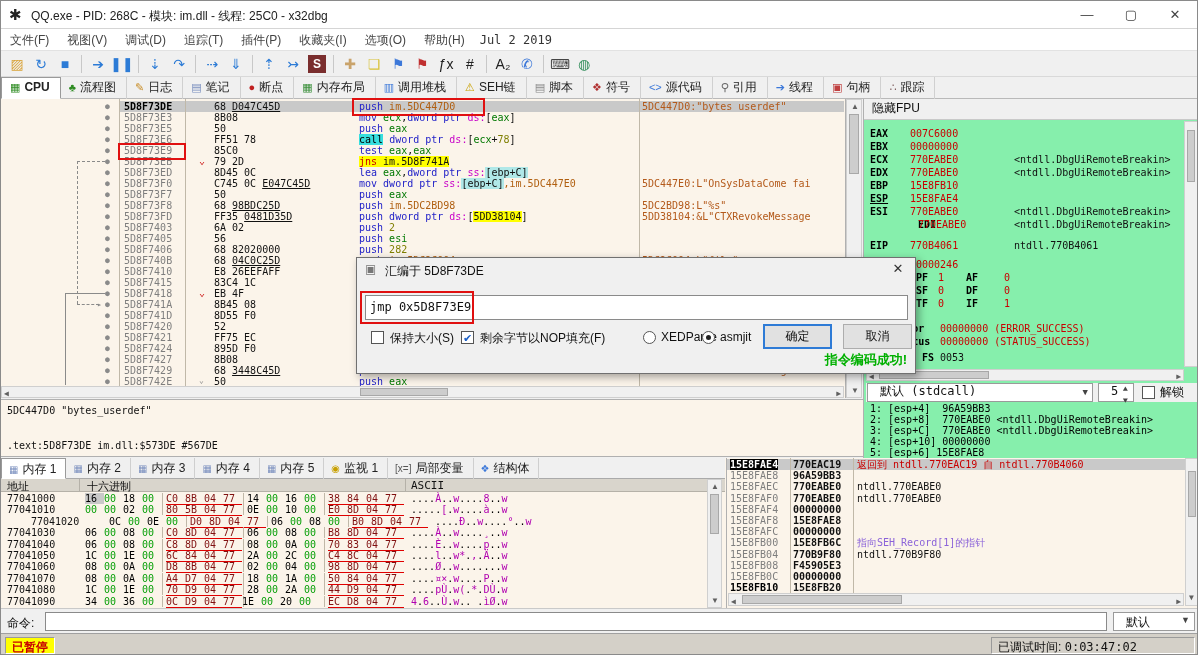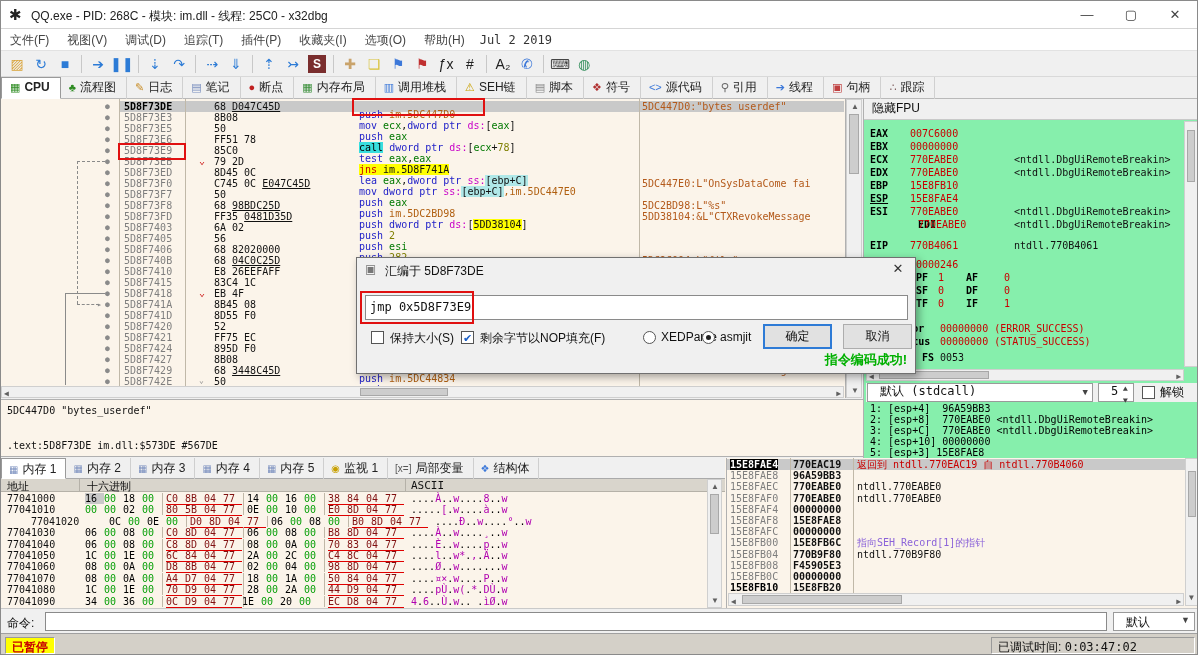--- a/index.html
+++ b/index.html
@@ -27,21 +27,21 @@
   .tab .tico{margin-right:4px;font-size:11px}
   
   #disasm{position:absolute;left:0;top:98px;width:845px;height:299px;background:#fbf4ea;border-right:1px solid #b0b0b0;overflow:hidden;font-family:"DejaVu Sans Mono",monospace;font-size:10px;line-height:11px}
   .drow{position:absolute;left:0;width:845px;height:11px}
   .selbg{position:absolute;left:119px;right:2px;top:0;height:11px;background:#c9c9c9}
   .c-dot{position:absolute;left:104px;top:0;color:#8a8a8a;font-size:8px}
   .c-addr{position:absolute;left:123px;top:0;color:#7e7e7e;white-space:pre}
   .c-addr.selA{color:#000;font-weight:bold}
   .c-mark{position:absolute;left:198px;top:-1px;color:#c80000}
   .c-bytes{position:absolute;left:213px;top:0;color:#111;white-space:pre}
-  .c-instr{position:absolute;left:358px;top:8px;white-space:pre}
+  .c-instr{position:absolute;left:358px;top:0;white-space:pre}
   .c-cmt{position:absolute;left:641px;top:0;color:#b3591a;white-space:pre;overflow:hidden;width:200px}
   .u{text-decoration:underline}
   .tk-mn{color:#2323c8}.tk-reg{color:#007800}.tk-pln{color:#111}.tk-mod{color:#b05f10}
   .tk-seg{color:#c800c8}.tk-num{color:#7f7f00}
   .tk-hlY{background:#ffff00;color:#111}.tk-jns{background:#ffff00;color:#c80000}
   .tk-jmpt{background:#ffff00;color:#111}.tk-call{background:#38dede;color:#000}.tk-stk{background:#b0e8e8;color:#111}
   .vline{position:absolute;top:0;width:1px;background:#c0b8a8}
   .jl{position:absolute;border-color:#8a8a8a}
   
   .sb{background:#f0f0f0;border:1px solid #cfcfcf;position:absolute}
@@ -347,21 +347,21 @@
         <span>5</span><span class="car" style="top:-1px">⯅<br>⯆</span>
       </div>
       <div class="chk" style="left:276px;top:3px"></div>
       <span class="dlbl" style="left:294px;top:3px">解锁</span>
     </div>
     <div id="regargs">
         <div class="rrow" style="top: 304px; left: 0px; width: 320px; line-height: 11px; background: rgb(201, 201, 201);"><span style="position: absolute; left: 6px; white-space: pre;">1: [esp+4]  96A59BB3</span></div>
         <div class="rrow" style="top: 315px; left: 0px; width: 320px; line-height: 11px;"><span style="position: absolute; left: 6px; white-space: pre;">2: [esp+8]  770EABE0 &lt;ntdll.DbgUiRemoteBreakin&gt;</span></div>
         <div class="rrow" style="top: 326px; left: 0px; width: 320px; line-height: 11px;"><span style="position: absolute; left: 6px; white-space: pre;">3: [esp+C]  770EABE0 &lt;ntdll.DbgUiRemoteBreakin&gt;</span></div>
         <div class="rrow" style="top: 337px; left: 0px; width: 320px; line-height: 11px;"><span style="position: absolute; left: 6px; white-space: pre;">4: [esp+10] 00000000</span></div>
-        <div class="rrow" style="top: 348px; left: 0px; width: 320px; line-height: 11px;"><span style="position: absolute; left: 6px; white-space: pre;">5: [esp+3] 15E8FAE8</span></div>
+        <div class="rrow" style="top: 348px; left: 0px; width: 320px; line-height: 11px;"><span style="position: absolute; left: 6px; white-space: pre;">5: [esp+6] 15E8FAE8</span></div>
       </div>
   </div>
 
   <div class="sb" style="left:1183px;top:120px;width:14px;height:246px">
     <div class="thumb" style="left:2px;top:8px;width:8px;height:52px"></div>
   </div>
 
   <div id="info">
     <div class="abs" style="left:6px;top:5px">5DC447D0 "bytes_userdef"</div>
     <div class="abs" style="left:6px;top:40px">.text:5D8F73DE im.dll:$573DE #567DE</div>

